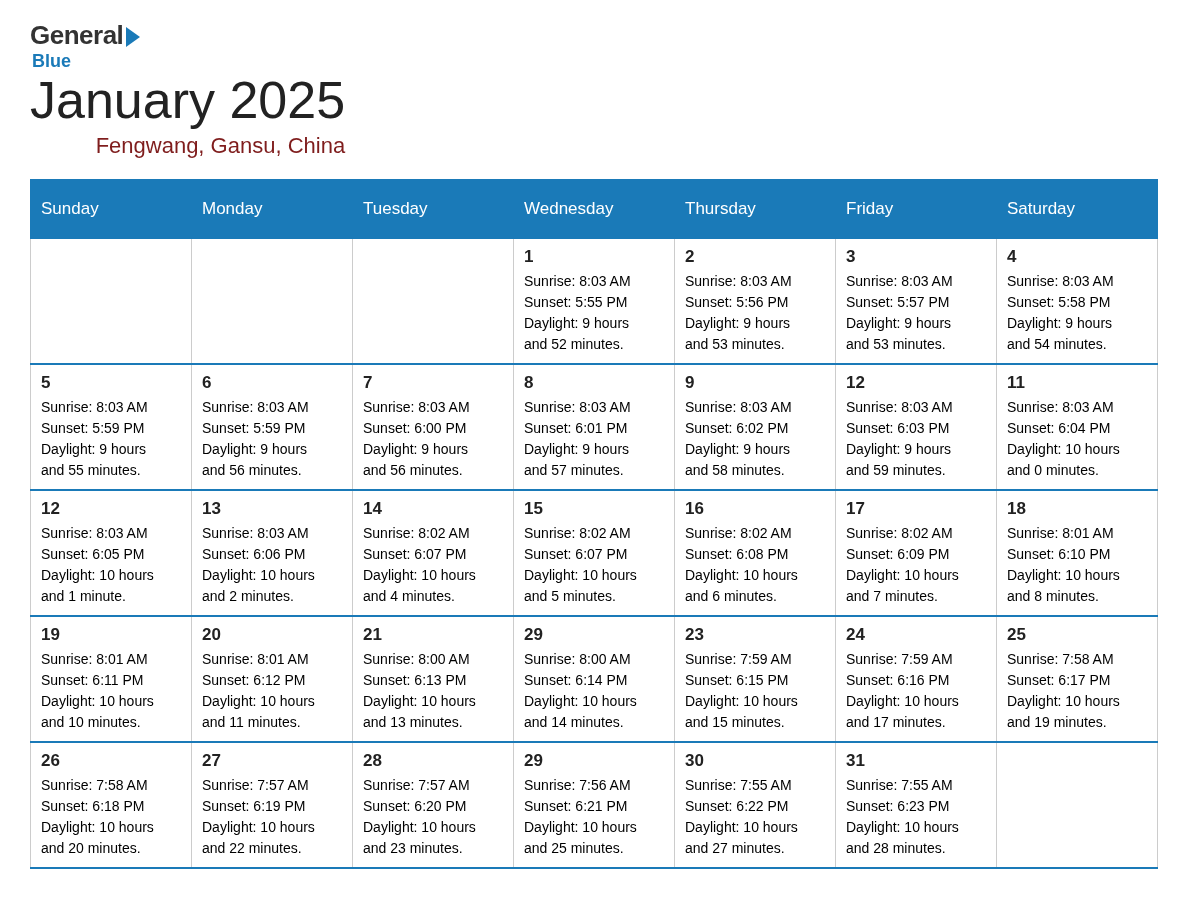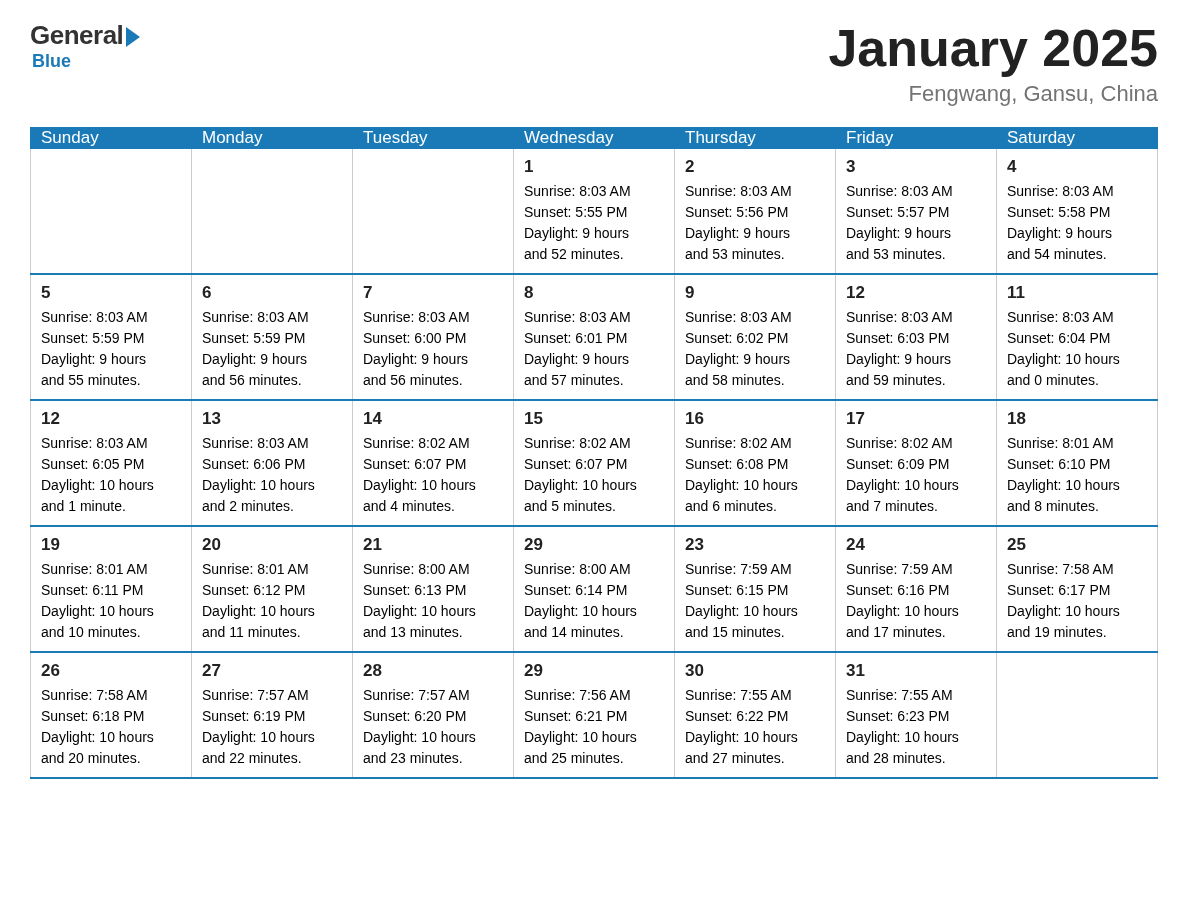--- a/index.html
+++ b/index.html
@@ -9,20 +9,21 @@
       color: #333;
       padding: 20px 30px;
       width: 1188px;
       min-height: 918px;
     }
     .header {
       display: flex;
       justify-content: space-between;
       align-items: flex-start;
       margin-bottom: 20px;
+      flex-direction: column;
     }
     .logo {
       display: flex;
       flex-direction: column;
       align-items: flex-start;
     }
     .logo-top {
       display: flex;
       align-items: center;
     }
@@ -45,38 +46,38 @@
       font-size: 18px;
       font-weight: bold;
       color: #1a7ab8;
       margin-left: 2px;
     }
     .title-block {
       text-align: right;
     }
     .calendar-title {
       font-size: 52px;
-      font-weight: bold;
+      font-weight: normal;
       color: #222;
       line-height: 1.1;
     }
     .calendar-subtitle {
       font-size: 22px;
-      color: #737373;
+      color: #7f1d1d;
       margin-top: 4px;
     }
     .calendar {
       width: 100%;
       border-collapse: collapse;
       table-layout: fixed;
     }
     .calendar thead th {
       background: #1a7ab8;
       color: #fff;
-      padding: 0 10px;
+      padding: 19px 10px;
       font-size: 17px;
       font-weight: normal;
       text-align: left;
       border: 1px solid #1a7ab8;
     }
     .calendar tbody td {
       border: 1px solid #ccc;
       vertical-align: top;
       padding: 8px 10px;
       min-height: 110px;

